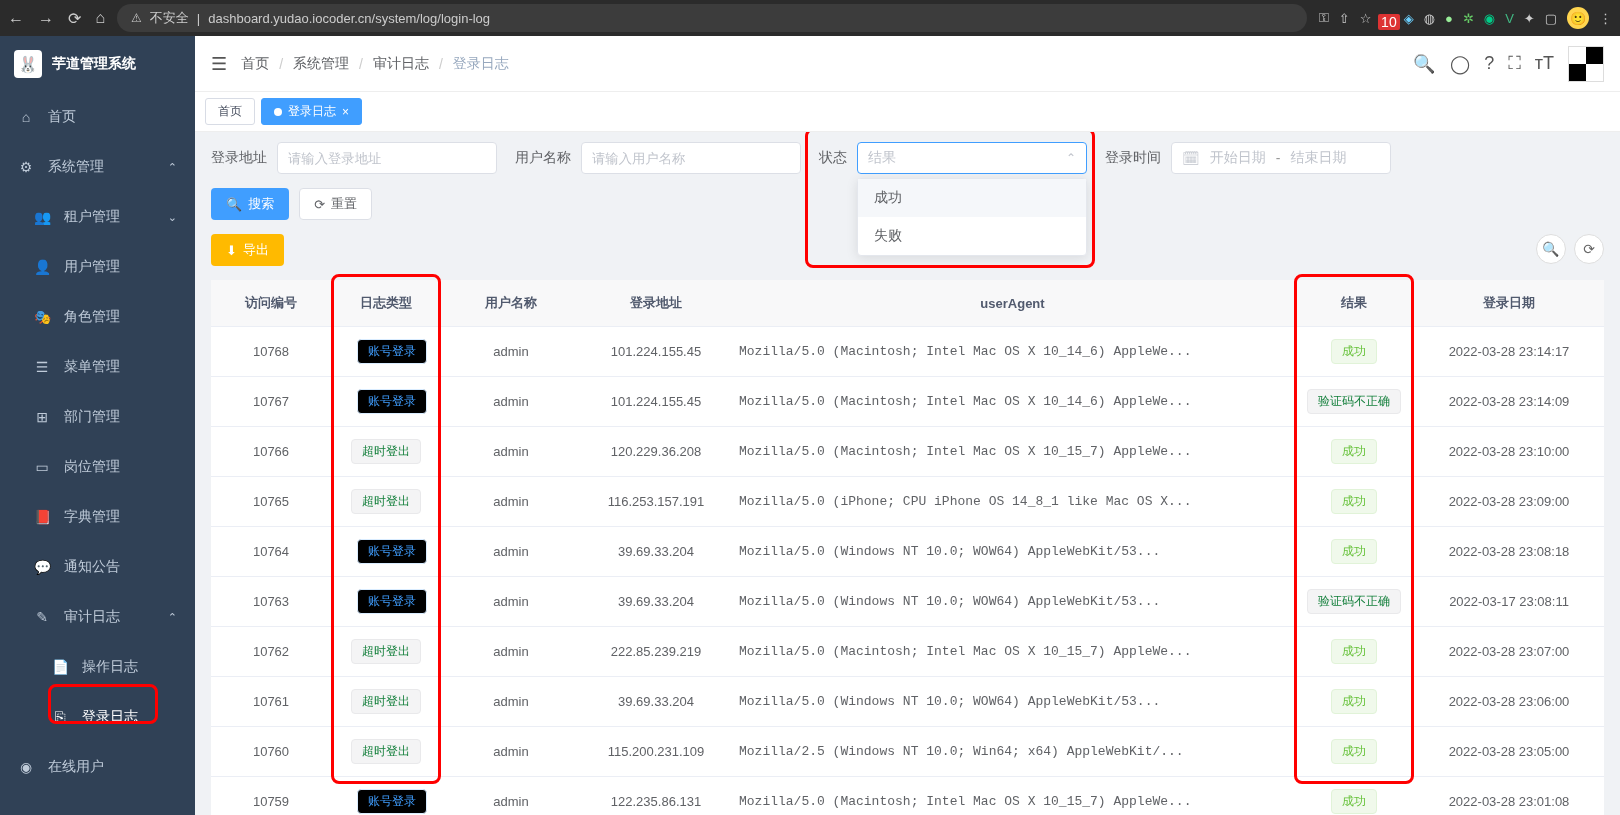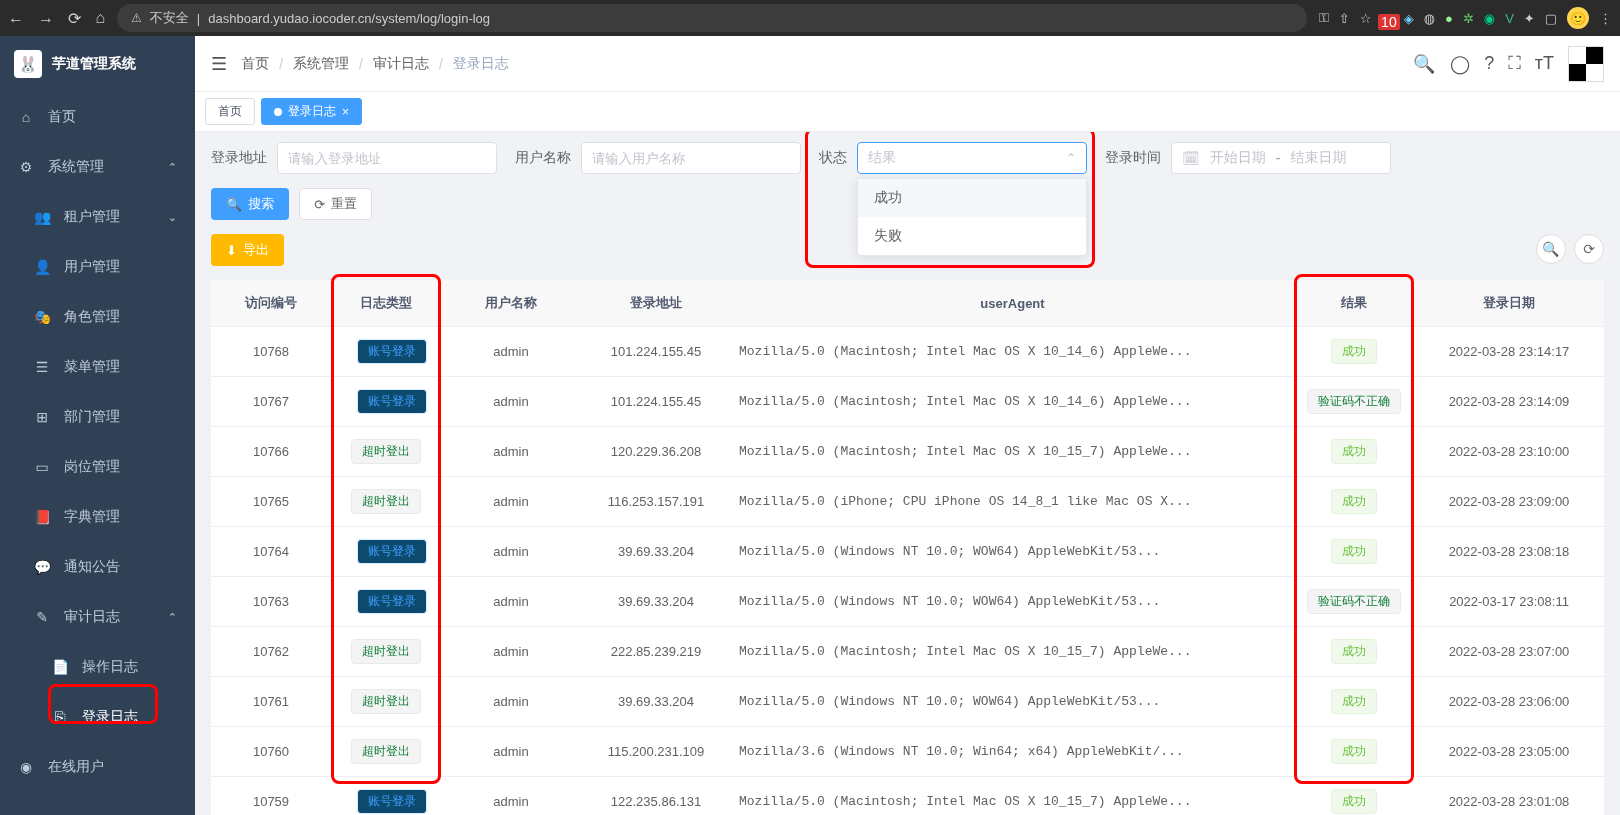--- a/index.html
+++ b/index.html
@@ -75,21 +75,21 @@
 
 .table-wrap { background: #fff; border-radius: 4px; position: relative; }
 .tool-circle { width: 30px; height: 30px; border-radius: 50%; background: #fff; border: 1px solid #ddd; display: flex; align-items: center; justify-content: center; font-size: 14px; color: #666; cursor: pointer; }
 
 table { width: 100%; border-collapse: collapse; font-size: 13px; color: #606266; }
 thead th { background: #f8f8f9; padding: 14px 8px; text-align: center; color: #515a6e; font-weight: 600; border-bottom: 1px solid #ebeef5; }
 tbody td { padding: 12px 8px; text-align: center; border-bottom: 1px solid #ebeef5; white-space: nowrap; overflow: hidden; text-overflow: ellipsis; }
 tbody td.ua { text-align: left; max-width: 360px; font-family: Liberation Mono, monospace; }
 
 .tag { display: inline-block; padding: 3px 10px; border-radius: 4px; font-size: 12px; }
-.tag.blue { background: #0c4a6e; color: #409eff; border: 1px solid #d9ecff; margin-left: 12px; }
+.tag.blue { background: #000000; color: #409eff; border: 1px solid #d9ecff; margin-left: 12px; }
 .tag.gray { background: #f4f4f5; color: #15803d; border: 1px solid #e9e9eb; }
 .tag.green { background: #f0f9eb; color: #67c23a; border: 1px solid #e1f3d8; }
 
 </style>
 </head>
 <body>
 
 <div class="browser-chrome">
   <div class="nav-btns">
     <span>←</span>
@@ -375,21 +375,21 @@
     <td>39.69.33.204</td>
     <td class="ua">Mozilla/5.0 (Windows NT 10.0; WOW64) AppleWebKit/53...</td>
     <td><span class="tag green">成功</span></td>
     <td>2022-03-28 23:06:00</td>
               </tr>
               <tr>
     <td>10760</td>
     <td><span class="tag gray">超时登出</span></td>
     <td>admin</td>
     <td>115.200.231.109</td>
-    <td class="ua">Mozilla/3.6 (Windows NT 10.0; Win64; x64) AppleWebKit/...</td>
+    <td class="ua">Mozilla/2.5 (Windows NT 10.0; Win64; x64) AppleWebKit/...</td>
     <td><span class="tag green">成功</span></td>
     <td>2022-03-28 23:05:00</td>
               </tr>
               <tr>
     <td>10759</td>
     <td><span class="tag blue">账号登录</span></td>
     <td>admin</td>
     <td>122.235.86.131</td>
     <td class="ua">Mozilla/5.0 (Macintosh; Intel Mac OS X 10_15_7) AppleWe...</td>
     <td><span class="tag green">成功</span></td>

